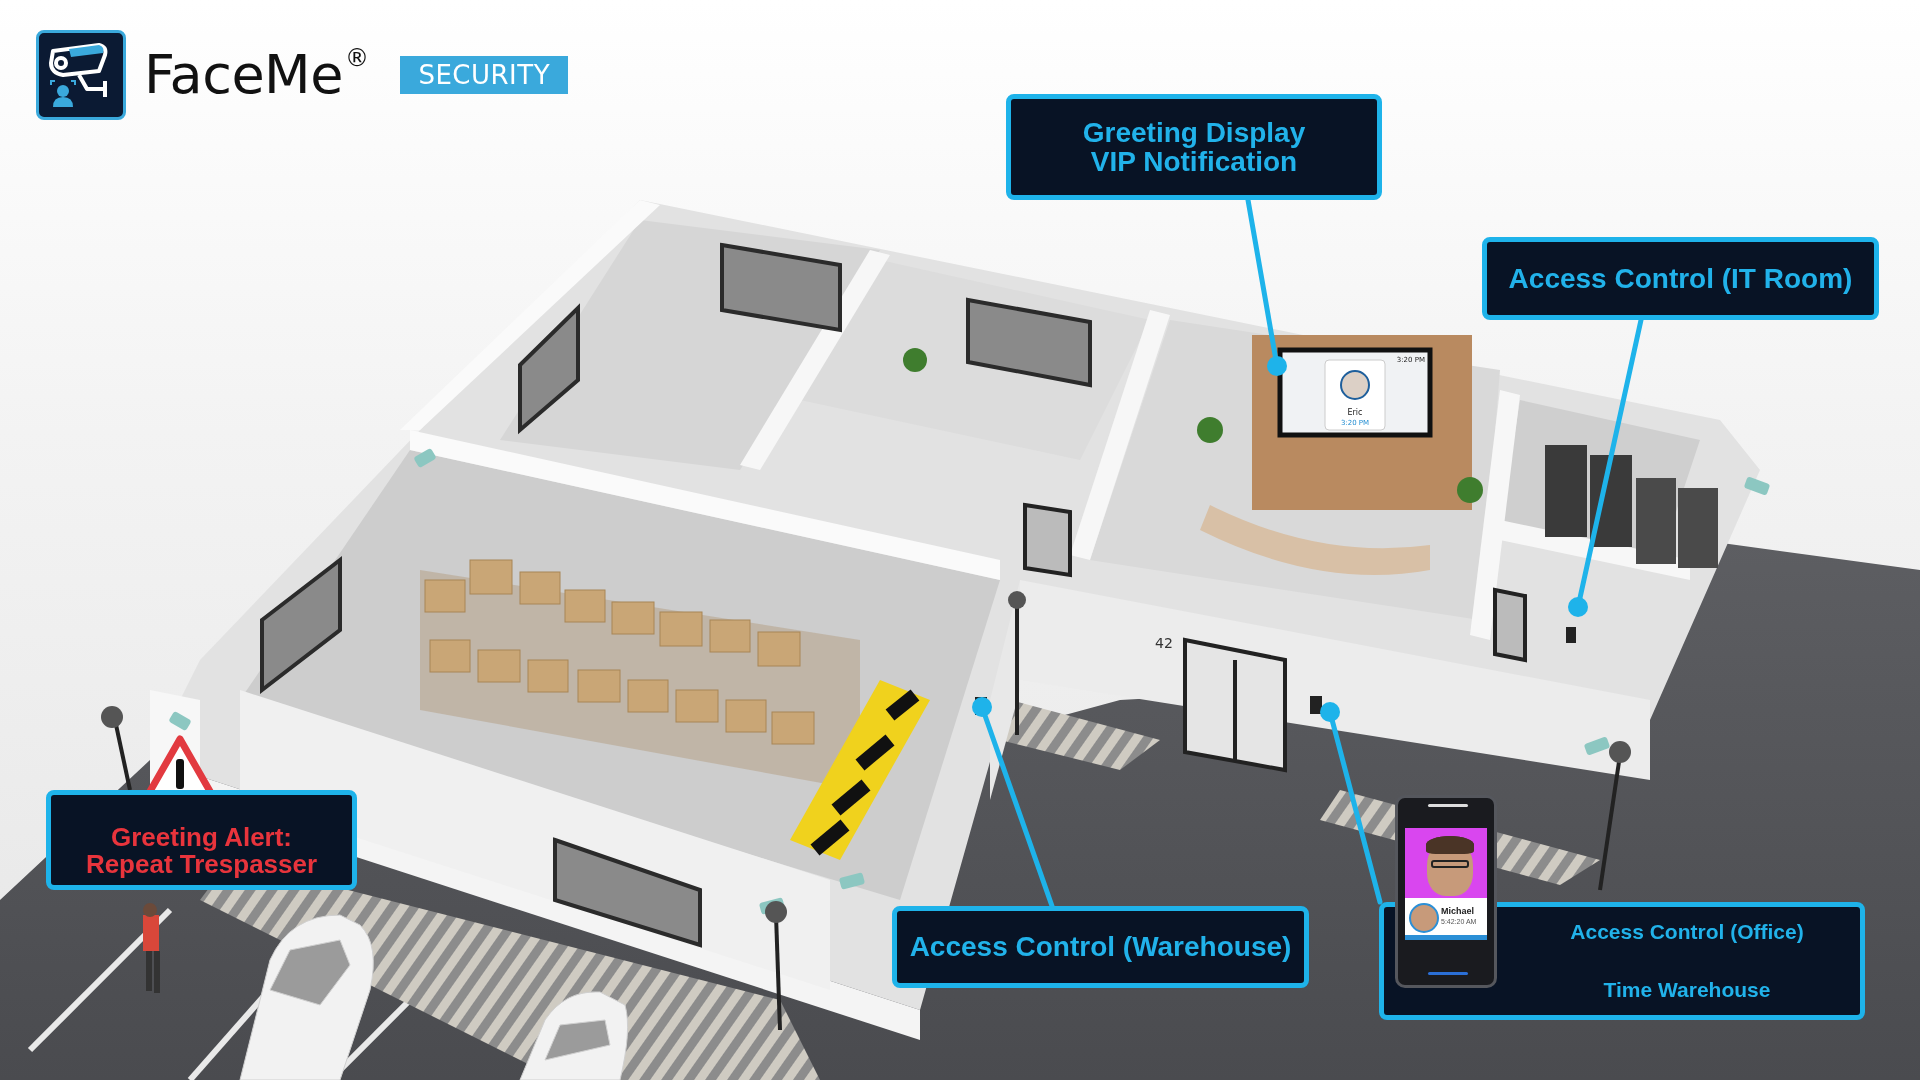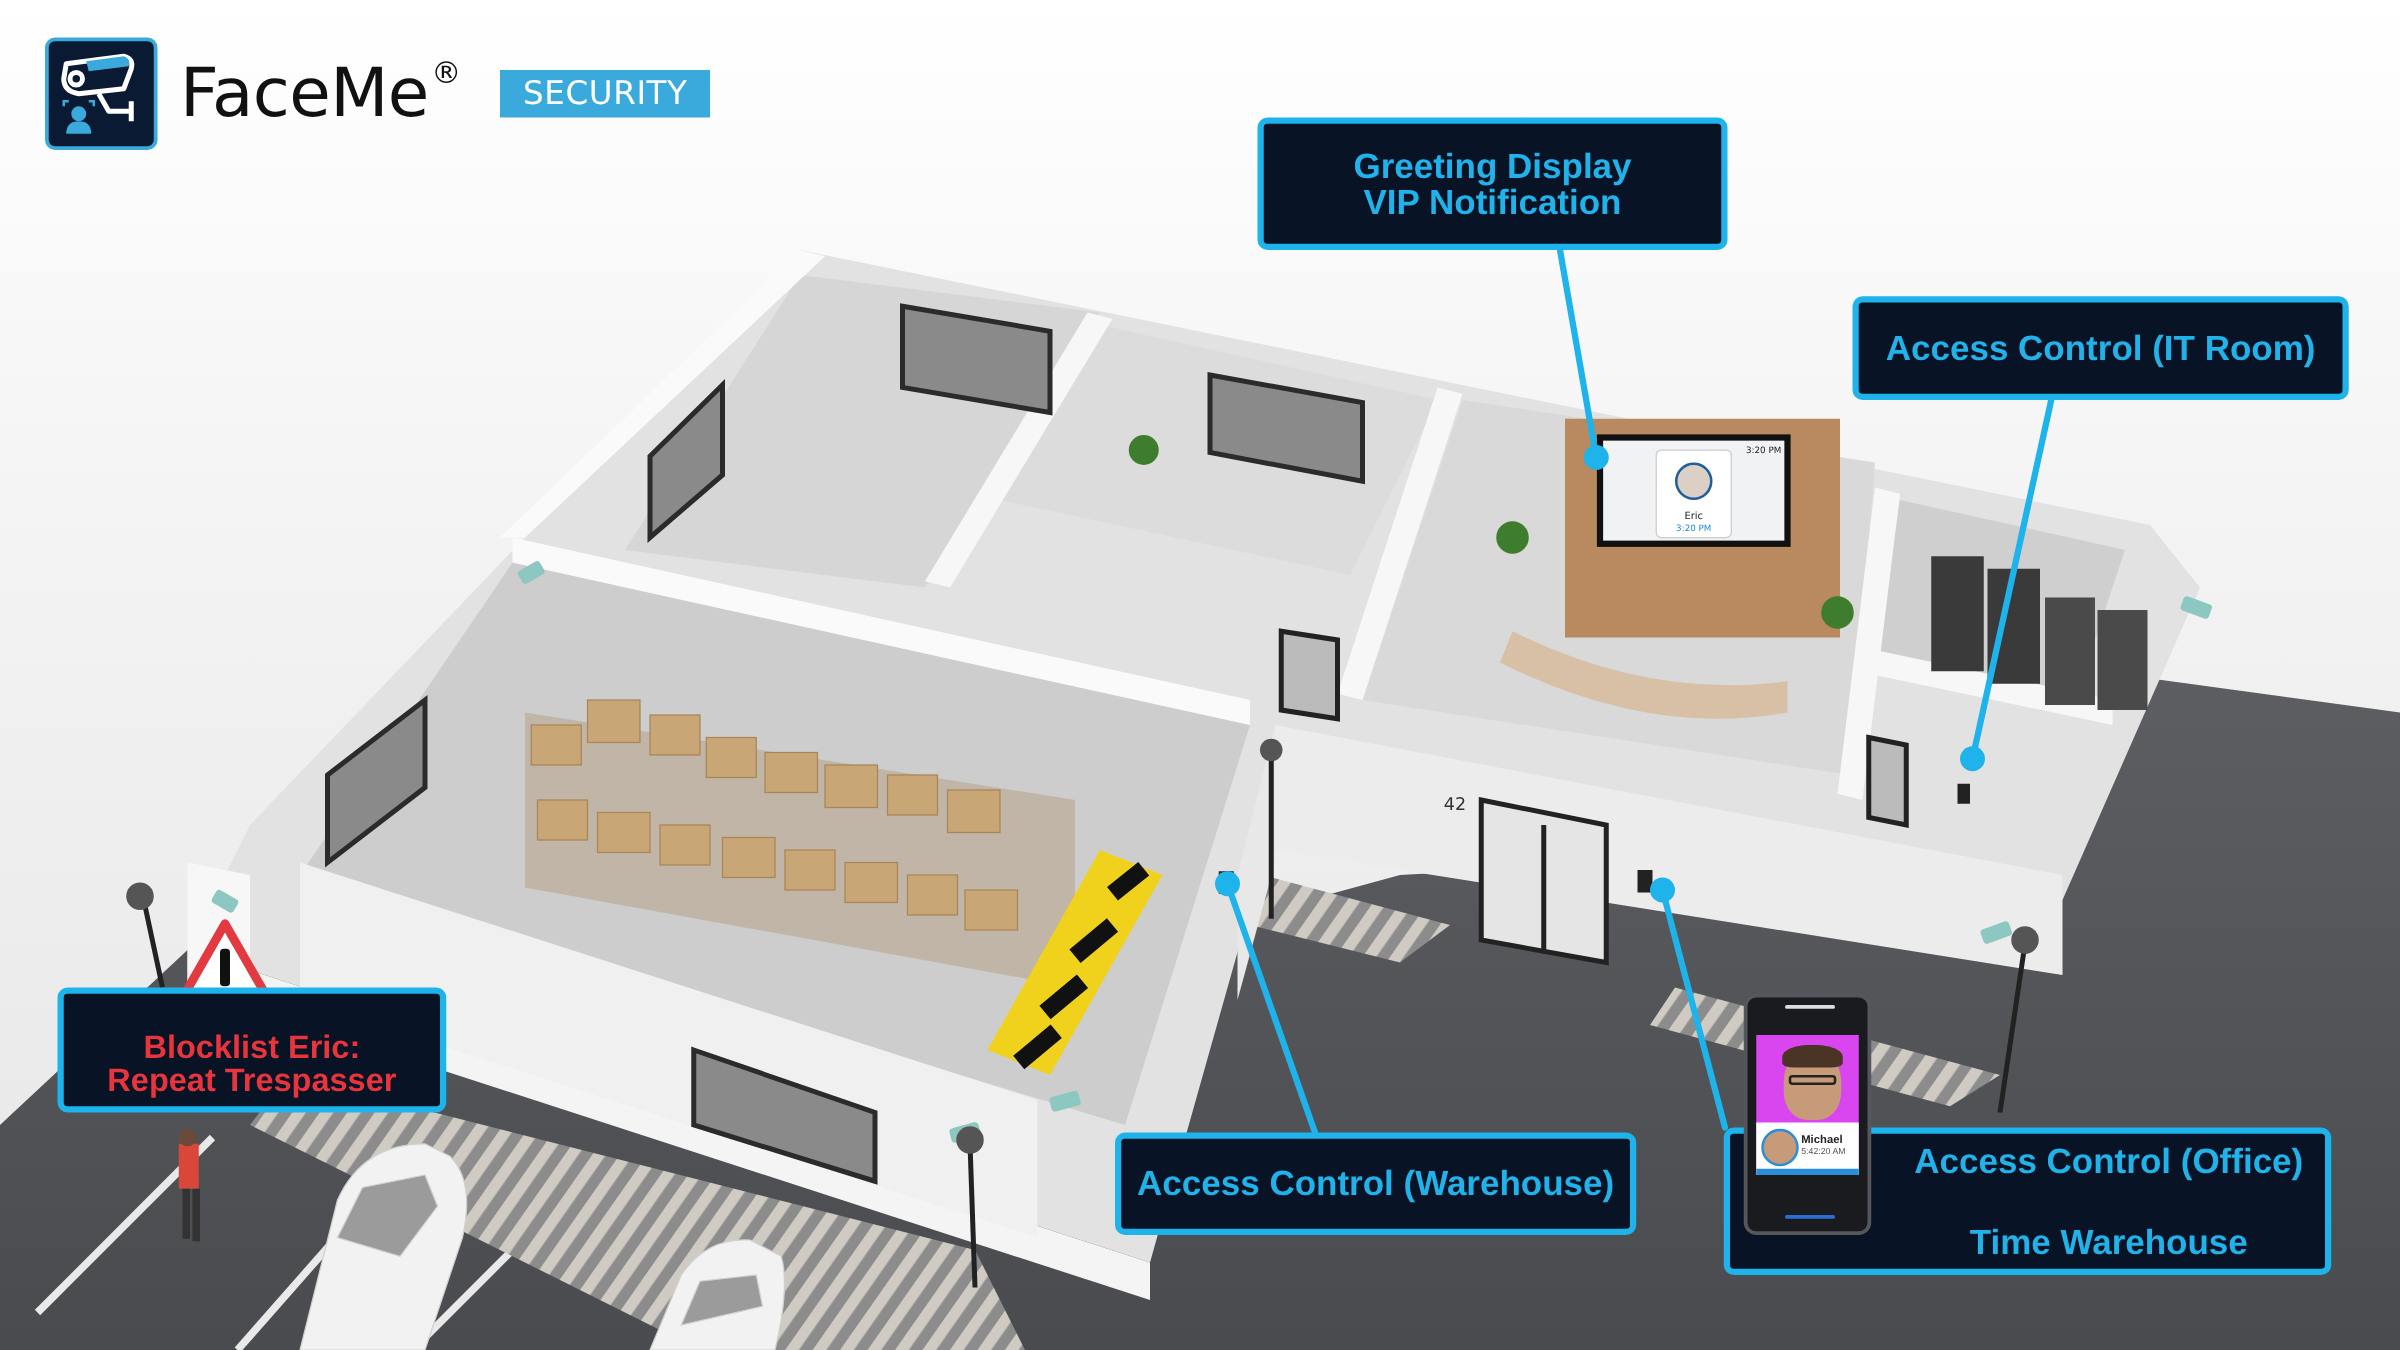--- a/index.html
+++ b/index.html
@@ -261,29 +261,29 @@
 </div>
 
 <div style="position:absolute;left:137px;top:735px;width:86px;height:78px;">
   <svg width="86" height="78" viewBox="0 0 86 78">
     <path d="M43,4 L82,72 Q84,76 78,76 L8,76 Q2,76 4,72 Z" fill="#fff" stroke="#e23a40" stroke-width="7" stroke-linejoin="round"></path>
     <rect x="39" y="24" width="8" height="30" rx="3" fill="#111"></rect>
     <circle cx="43" cy="63" r="4.5" fill="#111"></circle>
   </svg>
 </div>
 <div class="callout red" style="left:24px;top:790px;width:311px;height:100px;font-size:26px;padding-top:22px;">
-  <span>Blocklist Eric:</span>
+  <span>Greeting Alert:</span>
   <span>Repeat Trespasser</span>
 </div>
 
 <div class="callout" style="left:870px;top:906px;width:417px;height:82px;font-size:28px;">
   <span>Access Control (Warehouse)</span>
 </div>
 
-<div class="callout" style="left:1357px;top:902px;width:486px;height:118px;font-size:28px;padding-left:130px;gap:36px;">
+<div class="callout" style="left:1357px;top:902px;width:486px;height:118px;font-size:21px;padding-left:130px;gap:36px;">
   <span>Access Control (Office)</span>
   <span>Time Warehouse</span>
 </div>
 
 <div class="device">
   <div class="topbar"></div>
   <div class="screen">
     <div class="hair"></div>
     <div class="face"></div>
     <div class="hair"></div>

